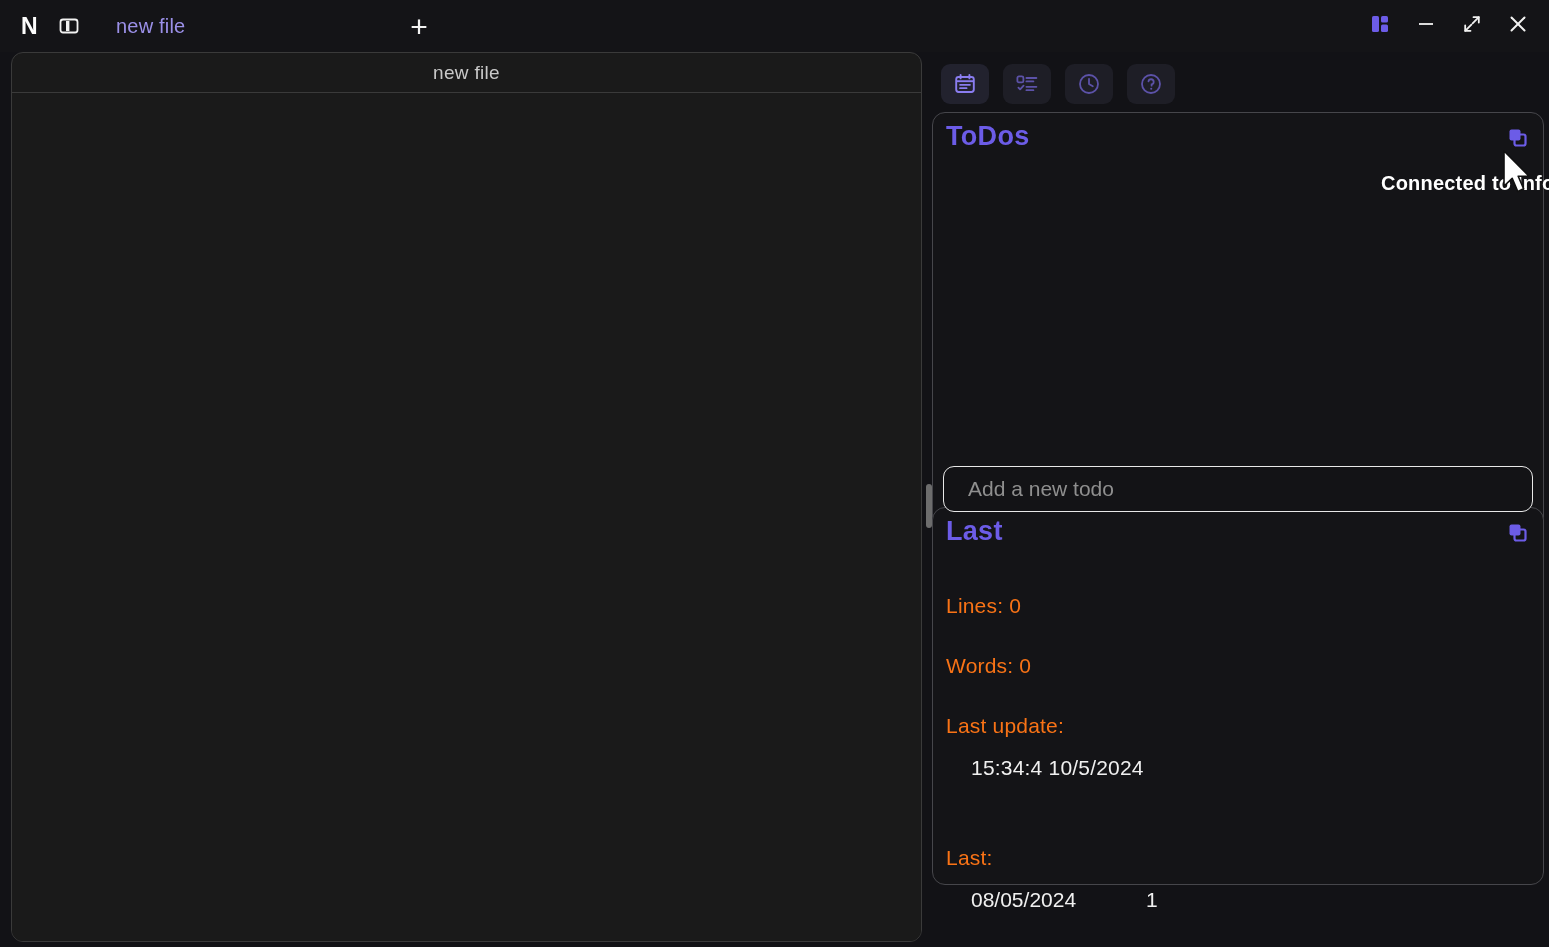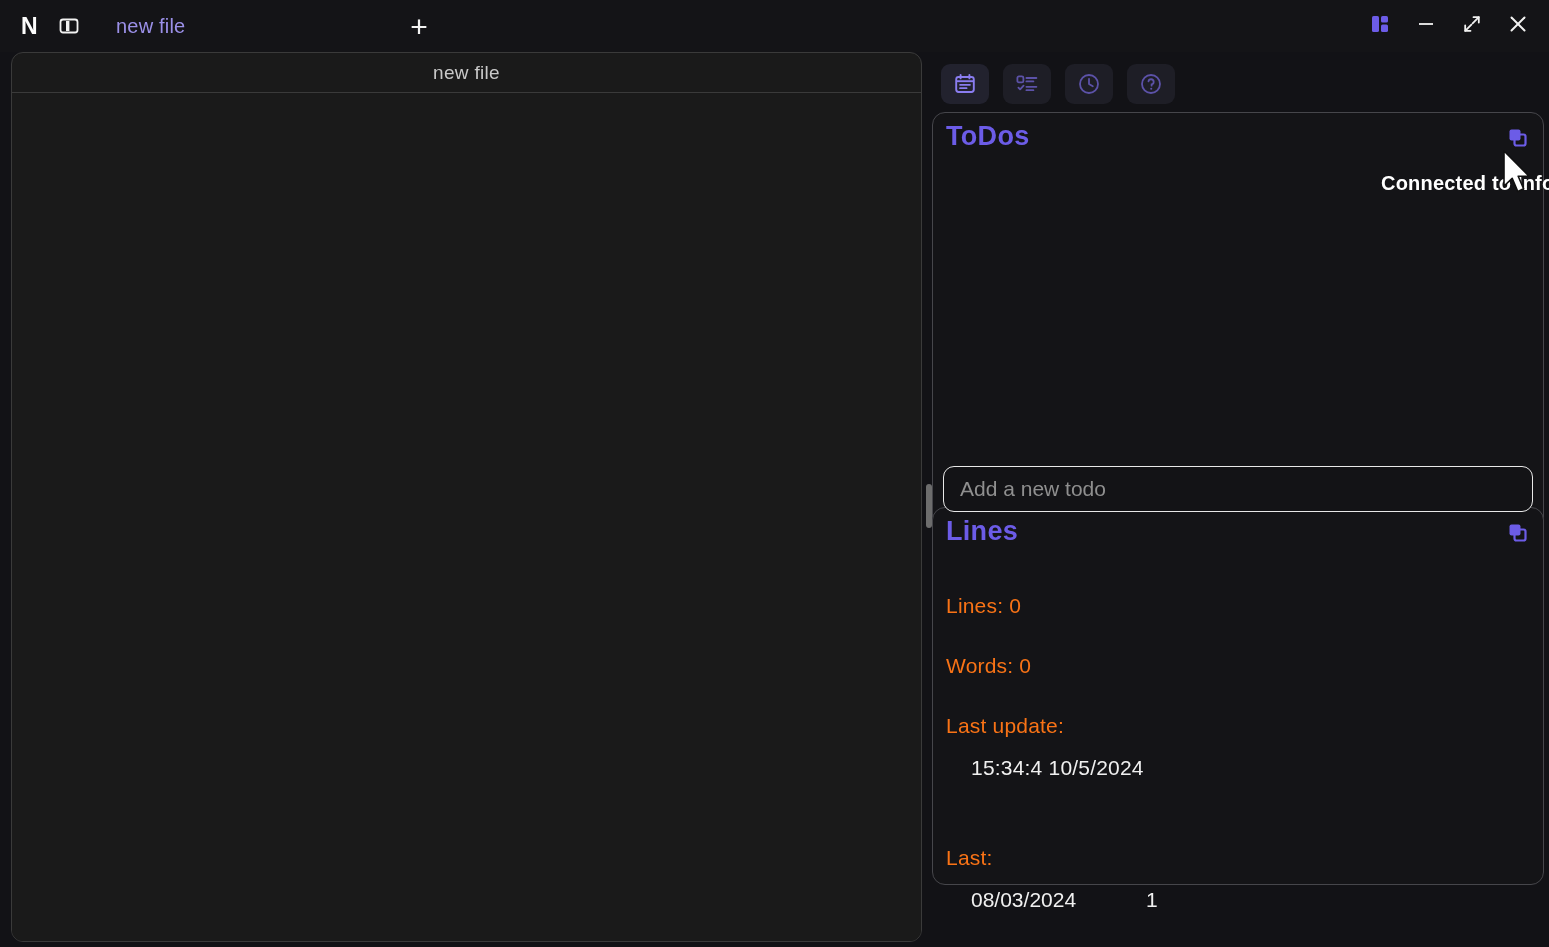--- a/index.html
+++ b/index.html
@@ -237,21 +237,21 @@
     z-index: 30;
   }
   .new-todo-input {
     width: 100%; height: 100%;
     background: #131316;
     border: 1px solid #e8e8e8;
     border-radius: 11px;
     color: #e8e8e8;
     font-size: 21px;
     font-family: "Liberation Sans", sans-serif;
-    padding: 0 16px;
+    padding: 0 24px;
     outline: none;
   }
   .new-todo-input::placeholder { color: #8f8f8f; }
 
   
   .info-body {
     position: absolute;
     left: 13px; top: 50px;
     width: 580px;
   }
@@ -403,37 +403,37 @@
       <div class="card-corner-icon">
         <svg width="22" height="22" viewBox="0 0 22 22">
           <rect x="2.5" y="2.5" width="11" height="11" rx="2" fill="#6c5ce7"></rect>
           <rect x="7.5" y="7.5" width="11" height="11" rx="2" fill="none" stroke="#6c5ce7" stroke-width="2.2"></rect>
         </svg>
       </div>
 
     </div>
 
     <div class="card card-info">
-      <div class="card-title">Lines</div>
+      <div class="card-title">Last</div>
       <div class="card-corner-icon">
         <svg width="22" height="22" viewBox="0 0 22 22">
           <rect x="2.5" y="2.5" width="11" height="11" rx="2" fill="#6c5ce7"></rect>
           <rect x="7.5" y="7.5" width="11" height="11" rx="2" fill="none" stroke="#6c5ce7" stroke-width="2.2"></rect>
         </svg>
       </div>
 
       <div class="info-body">
         <div class="info-line">Lines: 0</div>
         <div class="info-line">Words: 0</div>
         <div class="info-line">Last update:</div>
         <div class="info-sub">15:34:4  10/5/2024</div>
         <div class="info-gap"></div>
         <div class="info-line">Last:</div>
         <div class="todo-stat">
-          <div class="todo-stat-date">08/03/2024</div>
+          <div class="todo-stat-date">08/05/2024</div>
           <div>1</div>
         </div>
       </div>
     </div>
 
     <div class="new-todo-wrap">
       <input class="new-todo-input" type="text" placeholder="Add a new todo" style="">
     </div>
   </div>
 

